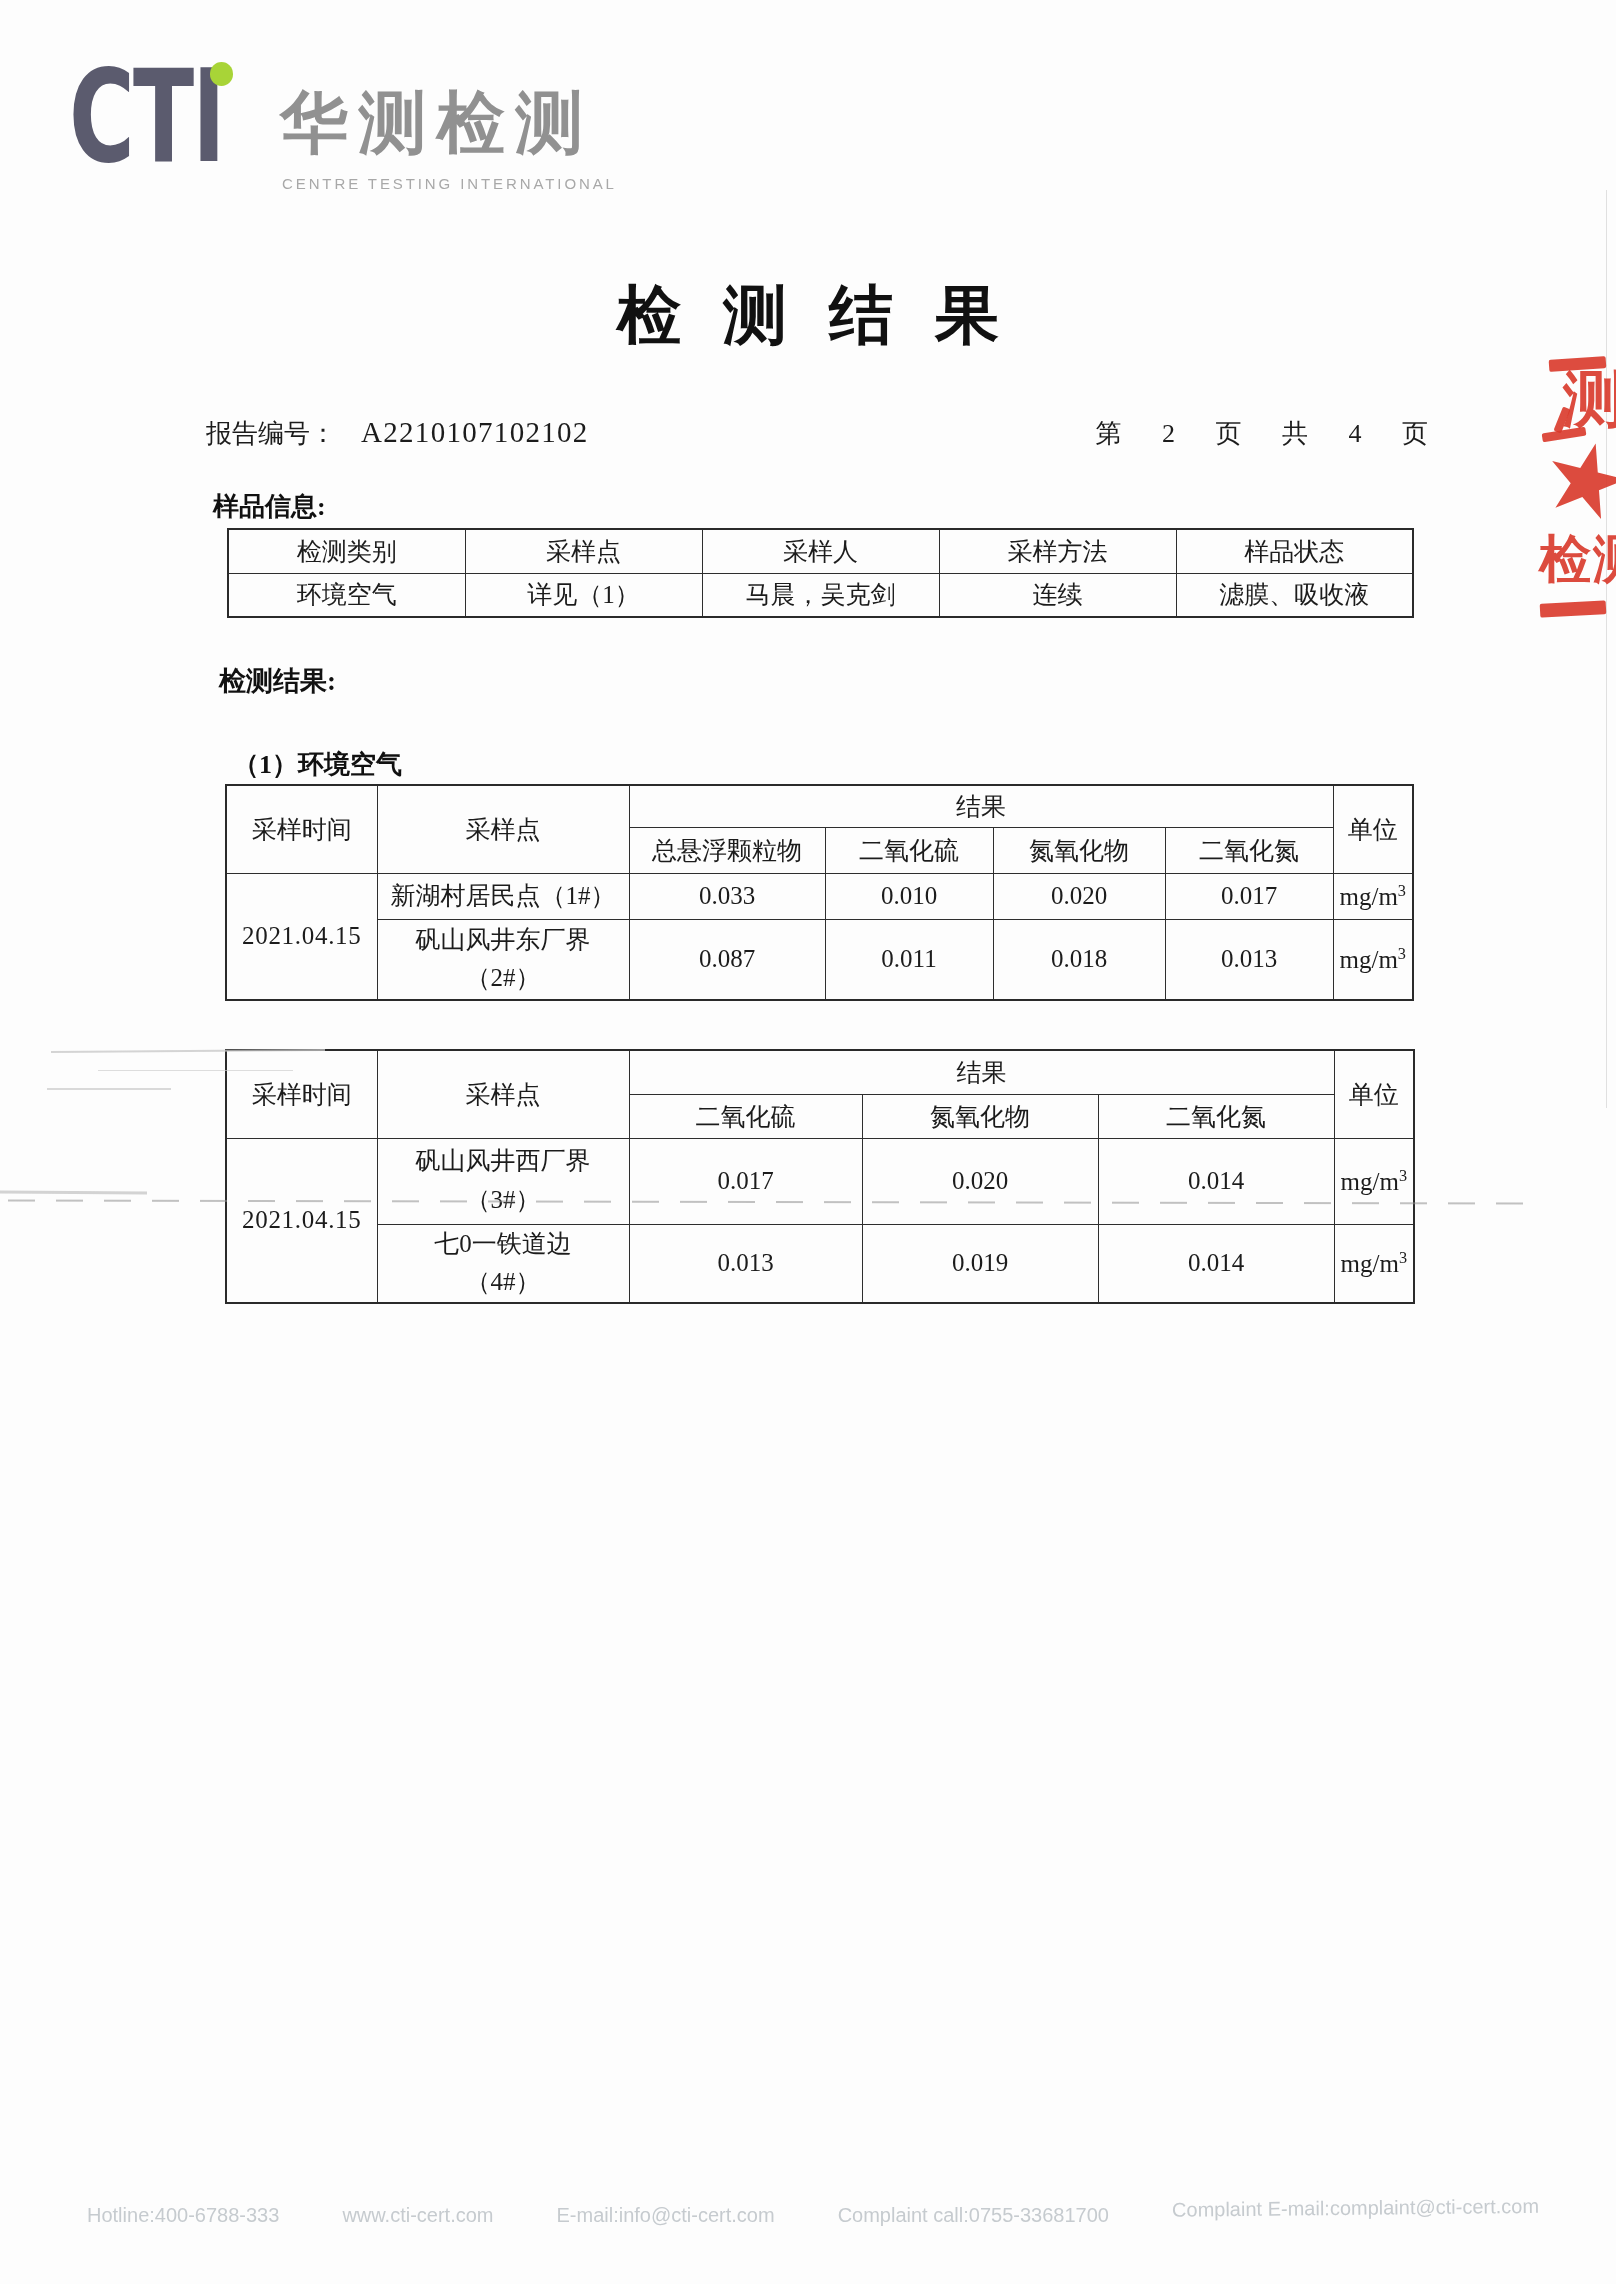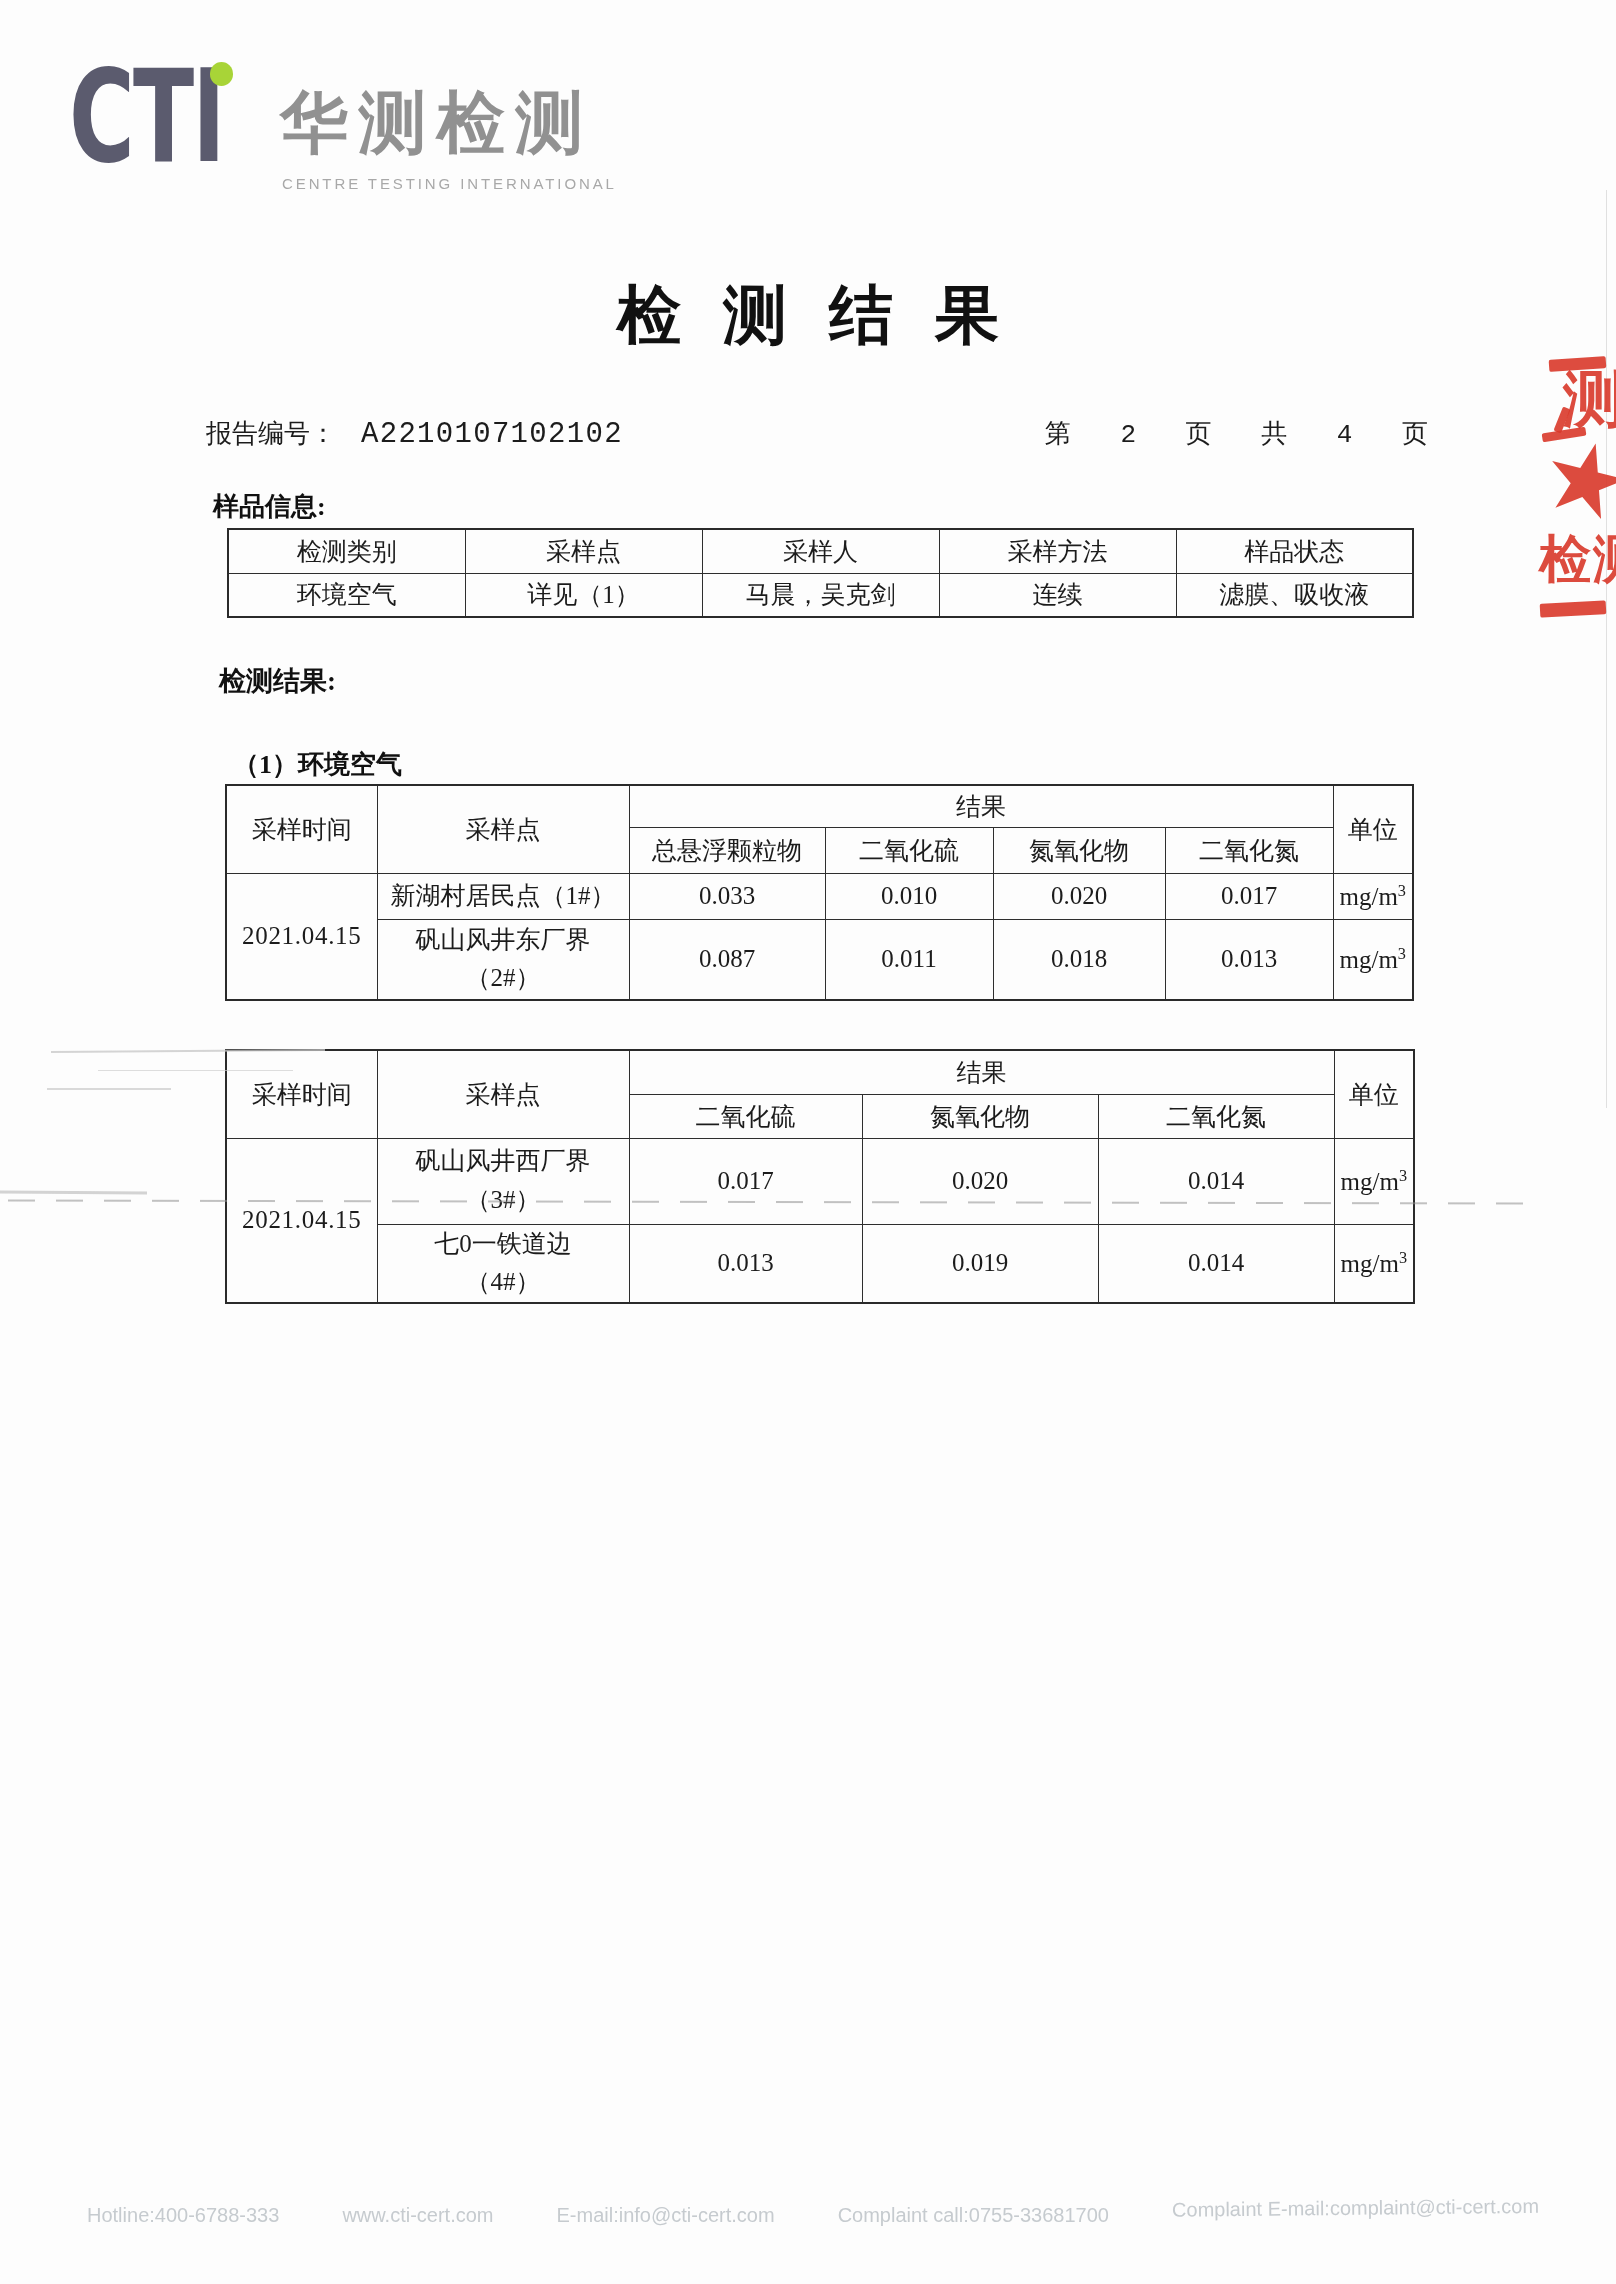--- a/index.html
+++ b/index.html
@@ -23,21 +23,21 @@
     position:absolute;left:282px;top:175px;font-size:15px;letter-spacing:2.9px;color:#a8a8a8;
     font-family:"Liberation Sans","DejaVu Sans",sans-serif;
   }
   
   .doc-title{
     position:absolute;left:0;top:272px;width:100%;text-align:center;
     font-size:64px;font-weight:bold;color:#111;letter-spacing:42px;text-indent:42px;white-space:nowrap;
   }
   .report-line{
     position:absolute;left:206px;top:416px;width:1222px;
-    display:flex;justify-content:space-between;align-items:baseline;font-size:26px;font-family:Liberation Mono, monospace;
+    display:flex;justify-content:space-between;align-items:baseline;font-size:26px;
   }
   .report-no-label{font-size:26px;}
   .report-no-value{font-size:29px;letter-spacing:1.3px;margin-left:25px;}
   .page-indicator{font-size:26px;word-spacing:34px;white-space:nowrap;}
   
   .heading{position:absolute;font-weight:bold;color:#111;white-space:nowrap;}
   .h-sample{left:213px;top:489px;font-size:26px;}
   .h-results{left:219px;top:663px;font-size:27px;}
   .h-sub{left:233px;top:747px;font-size:26px;}
   

